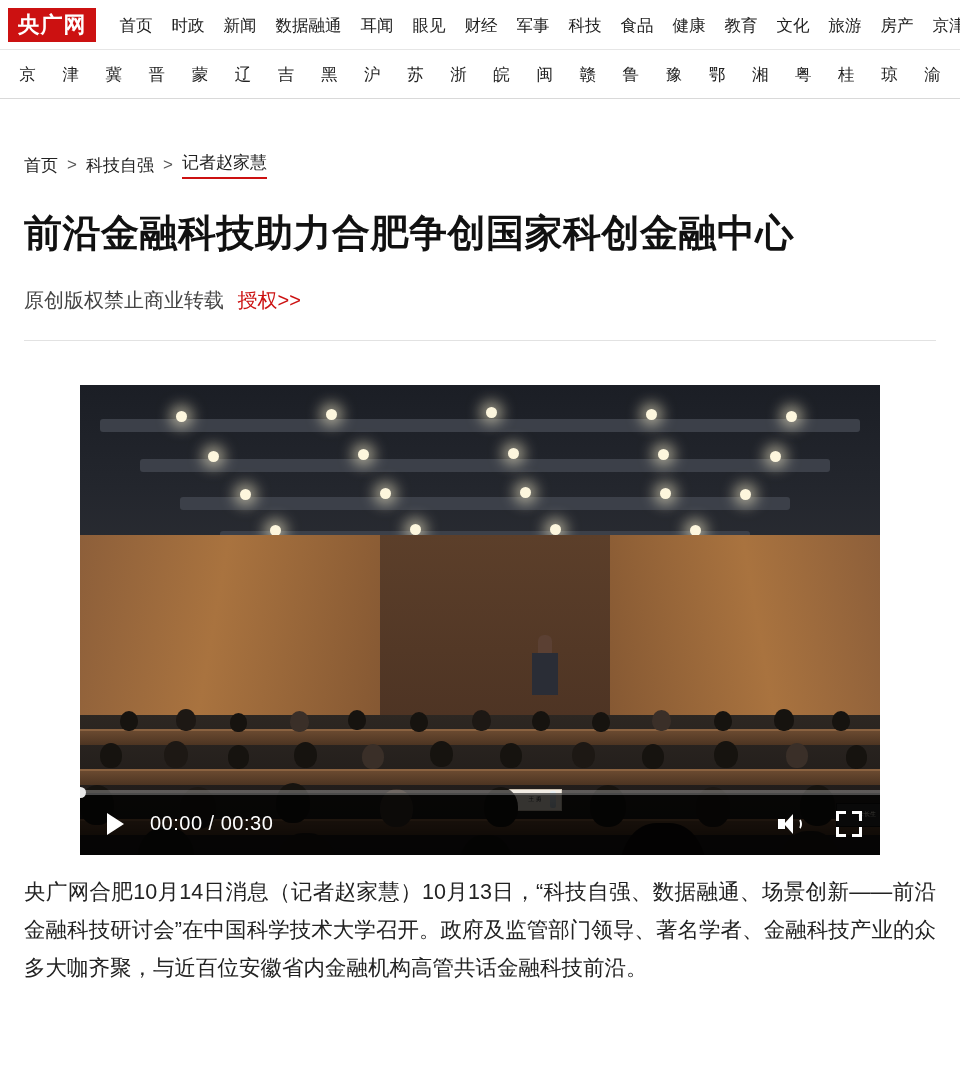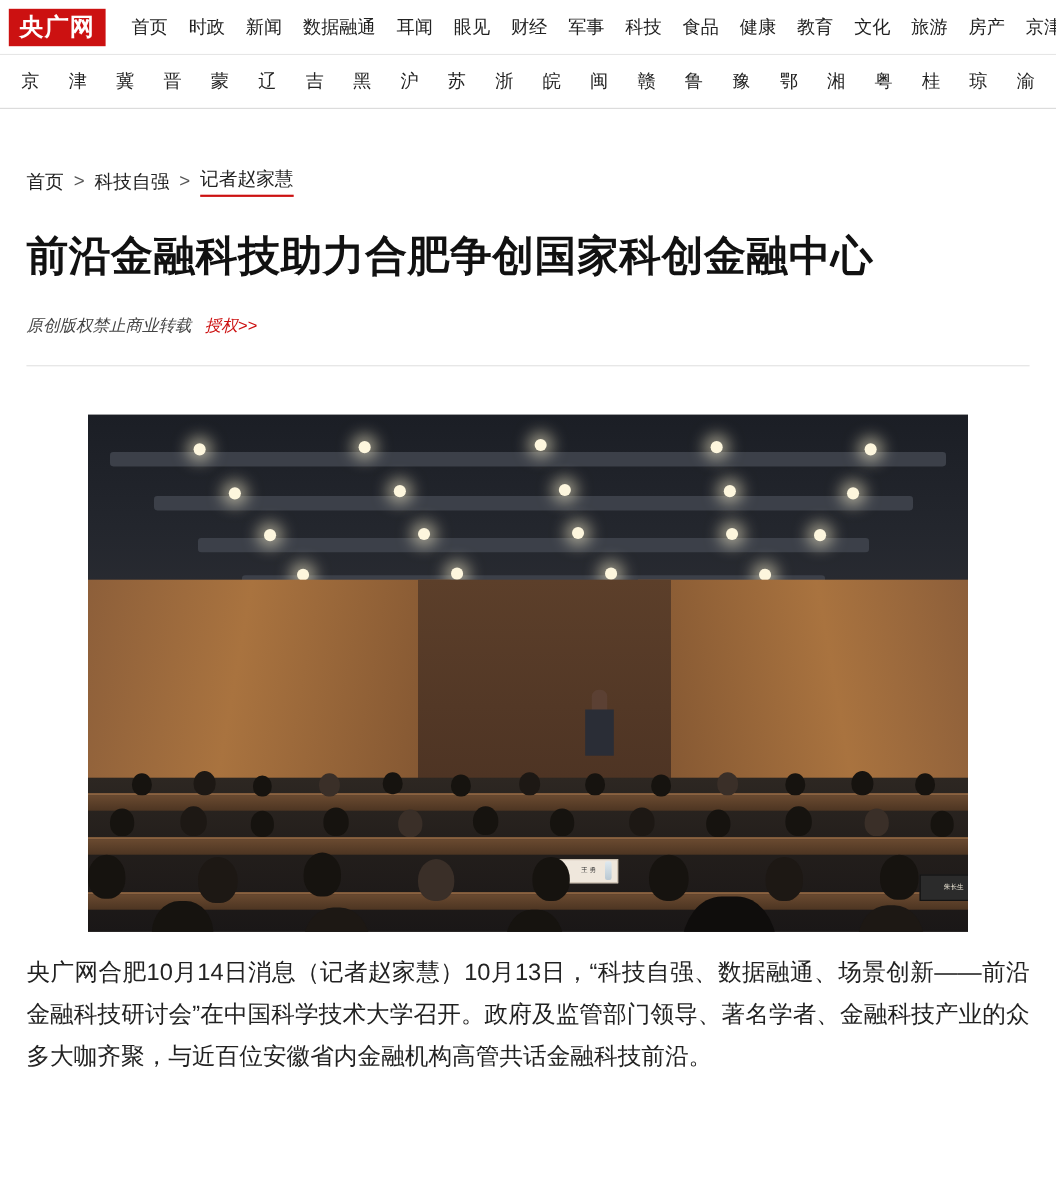--- a/index.html
+++ b/index.html
@@ -105,21 +105,21 @@
   .meta-row {
     display: flex;
     align-items: baseline;
     justify-content: space-between;
     margin-top: 26px;
     font-size: 15.5px;
     color: #555555;
   }
   .meta-left { color: #555555; }
   .meta-left .source { margin-left: 22px; }
-  .meta-right { color: #444444; font-size: 15px; font-style: italic; }
+  .meta-right { color: #444444; font-size: 20px; }
   .meta-right .auth {
     color: #cc1111;
     margin-left: 8px;
     text-decoration: none;
   }
 
   .divider {
     border-top: 1px solid #e2e2e2;
     margin-top: 26px;
   }
@@ -463,16 +463,39 @@
         <div class="head" style="left:720px; top:70px; width:35px; height:41px;"></div>
 
         <div class="head" style="left:58px; top:112px; width:56px; height:66px; border-radius:45%;"></div>
         <div class="head l" style="left:196px; top:118px; width:60px; height:70px; border-radius:45%;"></div>
         <div class="head" style="left:380px; top:120px; width:52px; height:62px; border-radius:45%;"></div>
         <div class="head" style="left:540px; top:108px; width:86px; height:110px; border-radius:42%; background:#0f0d0c;"></div>
         <div class="head l" style="left:700px; top:116px; width:60px; height:72px; border-radius:45%;"></div>
       </div>
     </div>
 
+    <div class="controls">
+      <div class="progress">
+        <div class="played"></div>
+        <div class="knob"></div>
+      </div>
+      <div class="play-btn">
+        <div class="play-tri"></div>
+      </div>
+      <div class="time">00:00 / 00:30</div>
+      <div class="ctrl-right">
+        <div class="vol">
+          <div class="spk"></div>
+          <div class="cone"></div>
+          <div class="wave w1"></div>
+        </div>
+        <div class="fs">
+          <span class="tl"></span>
+            <span class="tr"></span>
+            <span class="bl"></span>
+            <span class="br"></span>
+        </div>
+      </div>
+    </div>
   </div>
 </div>
 
 <p class="article">央广网合肥10月14日消息（记者赵家慧）10月13日，“科技自强、数据融通、场景创新——前沿金融科技研讨会”在中国科学技术大学召开。政府及监管部门领导、著名学者、金融科技产业的众多大咖齐聚，与近百位安徽省内金融机构高管共话金融科技前沿。</p>
 
 </body></html>

